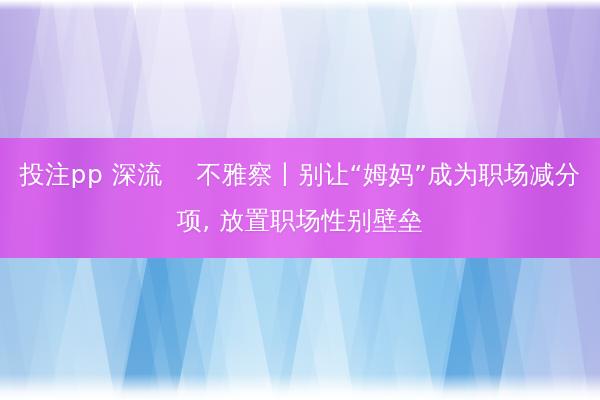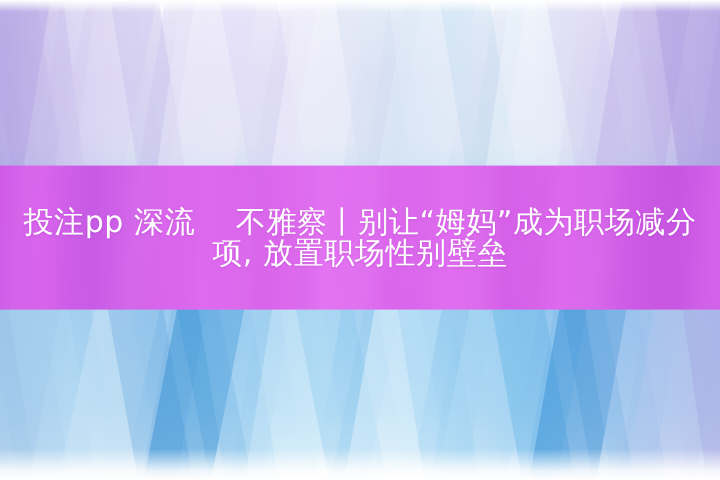--- a/index.html
+++ b/index.html
@@ -123,21 +123,21 @@
   }
 
   .band-text {
     position: absolute;
     left: 0; right: 0;
     top: 50%;
     transform: translateY(-50%);
     text-align: center;
     color: #ffffff;
     font-size: 25px;
-    line-height: 26px;
+    line-height: 46px;
     letter-spacing: 0.5px;
     padding: 0 8px;
     white-space: pre-wrap;
     text-shadow: 0 1px 2px rgba(120,20,150,0.18);
   }
 
   
   .watermark {
     position: absolute;
     left: 0; right: 0;

